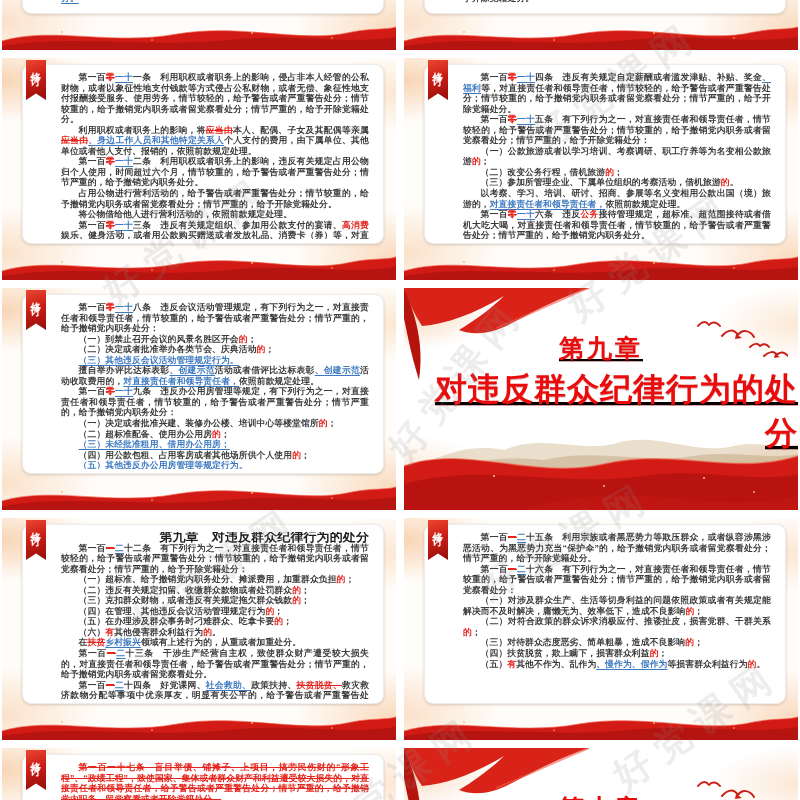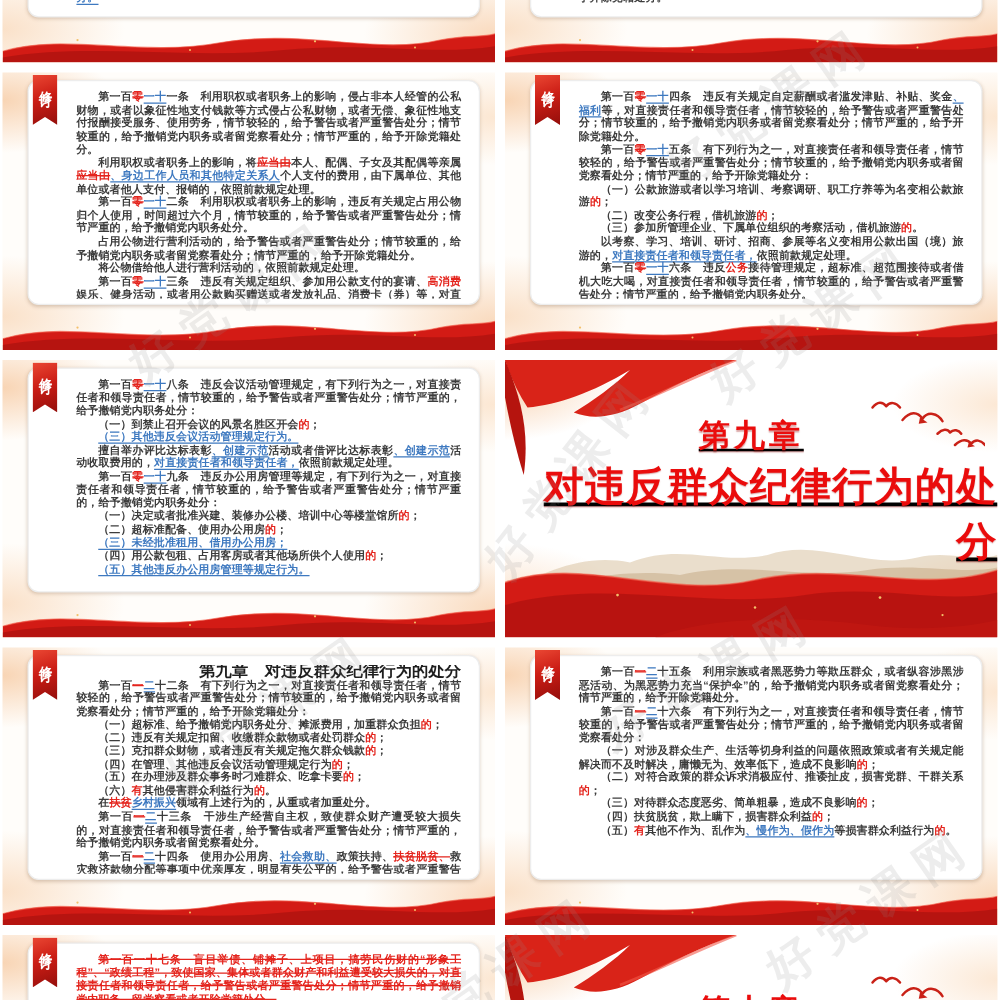--- a/index.html
+++ b/index.html
@@ -183,20 +183,21 @@
         <circle cx="250" cy="13" r="0.9" fill="#f3c06a"></circle>
             <circle cx="330" cy="18" r="0.8" fill="#f3c06a"></circle>
       </svg>
     </div>
   </div>
       <div class="tile">
     <div class="card">
       <div class="card-text">
             <p class="para"><span class="seg">第一百</span><span class="seg s-red s-strike">零</span><span class="seg s-blue">一十</span><span class="seg">八条　违反会议活动管理规定，有下列行为之一，对直接责任者和领导责任者，情节较重的，给予警告或者严重警告处分；情节严重的，给予撤销党内职务处分：</span></p>
             <p class="para"><span class="seg">（一）到禁止召开会议的风景名胜区开会</span><span class="seg s-red">的</span><span class="seg">；</span></p>
+            <p class="para"><span class="seg">（二）决定或者批准举办各类节会、庆典活动</span><span class="seg s-red">的</span><span class="seg">；</span></p>
             <p class="para"><span class="seg s-blue">（三）其他违反会议活动管理规定行为。</span></p>
             <p class="para"><span class="seg">擅自举办评比达标表彰</span><span class="seg s-blue">、创建示范</span><span class="seg">活动或者借评比达标表彰</span><span class="seg s-blue">、创建示范</span><span class="seg">活动收取费用的，</span><span class="seg s-blue">对直接责任者和领导责任者，</span><span class="seg">依照前款规定处理。</span></p>
             <p class="para"><span class="seg">第一百</span><span class="seg s-red s-strike">零</span><span class="seg s-blue">一十</span><span class="seg">九条　违反办公用房管理等规定，有下列行为之一，对直接责任者和领导责任者，情节较重的，给予警告或者严重警告处分；情节严重的，给予撤销党内职务处分：</span></p>
             <p class="para"><span class="seg">（一）决定或者批准兴建、装修办公楼、培训中心等楼堂馆所</span><span class="seg s-red">的</span><span class="seg">；</span></p>
             <p class="para"><span class="seg">（二）超标准配备、使用办公用房</span><span class="seg s-red">的</span><span class="seg">；</span></p>
             <p class="para"><span class="seg s-blue">（三）未经批准租用、借用办公用房；</span></p>
             <p class="para"><span class="seg">（四）用公款包租、占用客房或者其他场所供个人使用</span><span class="seg s-red">的</span><span class="seg">；</span></p>
             <p class="para"><span class="seg s-blue">（五）其他违反办公用房管理等规定行为。</span></p>
           </div>
     </div>
@@ -264,21 +265,21 @@
             <p class="para title"><span class="seg">第九章　对违反群众纪律行为的处分</span></p>
             <p class="para"><span class="seg">第一百</span><span class="seg s-red s-strike">一</span><span class="seg s-blue">二</span><span class="seg">十二条　有下列行为之一，对直接责任者和领导责任者，情节较轻的，给予警告或者严重警告处分；情节较重的，给予撤销党内职务或者留党察看处分；情节严重的，给予开除党籍处分：</span></p>
             <p class="para"><span class="seg">（一）超标准、给予撤销党内职务处分、摊派费用，加重群众负担</span><span class="seg s-red">的</span><span class="seg">；</span></p>
             <p class="para"><span class="seg">（二）违反有关规定扣留、收缴群众款物或者处罚群众</span><span class="seg s-red">的</span><span class="seg">；</span></p>
             <p class="para"><span class="seg">（三）克扣群众财物，或者违反有关规定拖欠群众钱款</span><span class="seg s-red">的</span><span class="seg">；</span></p>
             <p class="para"><span class="seg">（四）在管理、其他违反会议活动管理规定行为</span><span class="seg s-red">的</span><span class="seg">；</span></p>
             <p class="para"><span class="seg">（五）在办理涉及群众事务时刁难群众、吃拿卡要</span><span class="seg s-red">的</span><span class="seg">；</span></p>
             <p class="para"><span class="seg">（六）</span><span class="seg s-red">有</span><span class="seg">其他侵害群众利益行为</span><span class="seg s-red">的</span><span class="seg">。</span></p>
             <p class="para"><span class="seg">在</span><span class="seg s-red s-strike">扶贫</span><span class="seg s-blue">乡村振兴</span><span class="seg">领域有上述行为的，从重或者加重处分。</span></p>
             <p class="para"><span class="seg">第一百</span><span class="seg s-red s-strike">一</span><span class="seg s-blue">二</span><span class="seg">十三条　干涉生产经营自主权，致使群众财产遭受较大损失的，对直接责任者和领导责任者，给予警告或者严重警告处分；情节严重的，给予撤销党内职务或者留党察看处分。</span></p>
-            <p class="para"><span class="seg">第一百</span><span class="seg s-red s-strike">一</span><span class="seg s-blue">二</span><span class="seg">十四条　使用办公用房、</span><span class="seg s-blue">社会救助、</span><span class="seg">政策扶持、</span><span class="seg s-red s-strike">扶贫脱贫、</span><span class="seg">救灾救济款物分配等事项中优亲厚友，明显有失公平的，给予警告或者严重警告处分；情节较重的，给予撤销党内职务或者留党察看处分；情节严重的，给予开除党籍处分。</span></p>
+            <p class="para"><span class="seg">第一百</span><span class="seg s-red s-strike">一</span><span class="seg s-blue">二</span><span class="seg">十四条　好党课网、</span><span class="seg s-blue">社会救助、</span><span class="seg">政策扶持、</span><span class="seg s-red s-strike">扶贫脱贫、</span><span class="seg">救灾救济款物分配等事项中优亲厚友，明显有失公平的，给予警告或者严重警告处分；情节较重的，给予撤销党内职务或者留党察看处分；情节严重的，给予开除党籍处分。</span></p>
           </div>
     </div>
     <div class="ribbon">
       <span class="ribbon-text">修订</span>
     </div>
     <div class="silk">
       <svg viewBox="0 0 394 30" preserveAspectRatio="none">
         <path d="M0,21 C50,6 110,26 175,14 C240,3 300,24 350,12 C370,8 384,10 394,7 L394,30 L0,30 Z" fill="#d31b15"></path>
         <path d="M0,26 C70,14 150,28 225,20 C290,13 345,25 394,17 L394,30 L0,30 Z" fill="#9e0f0d" opacity="0.55"></path>
         <path d="M0,21 C50,6 110,26 175,14 C240,3 300,24 350,12 C370,8 384,10 394,7" stroke="#f4604d" stroke-width="1" fill="none" opacity="0.65"></path>

